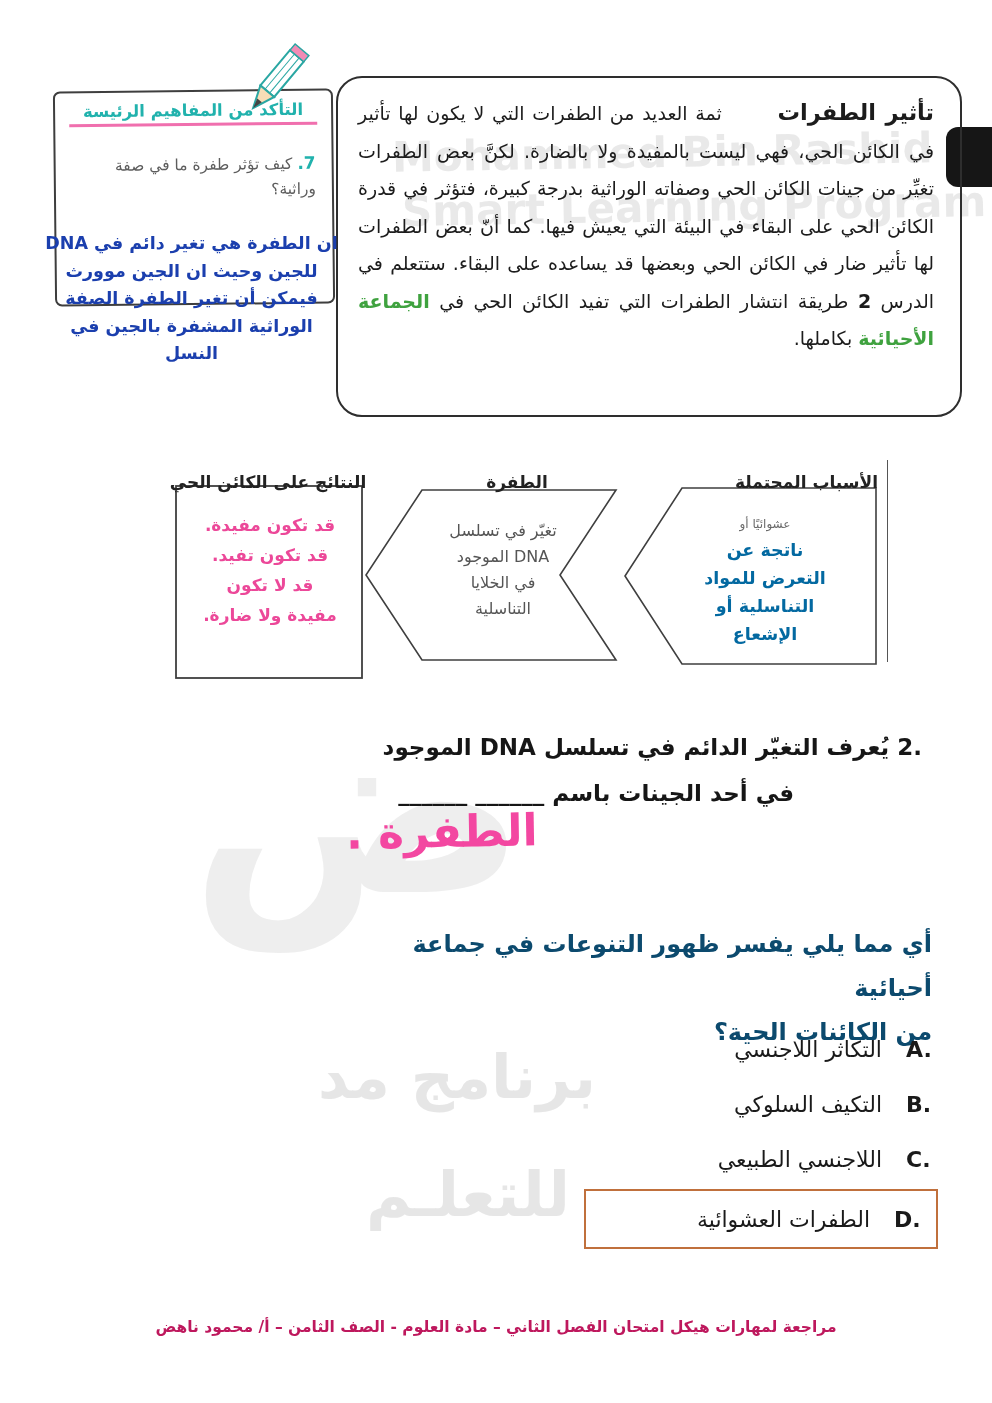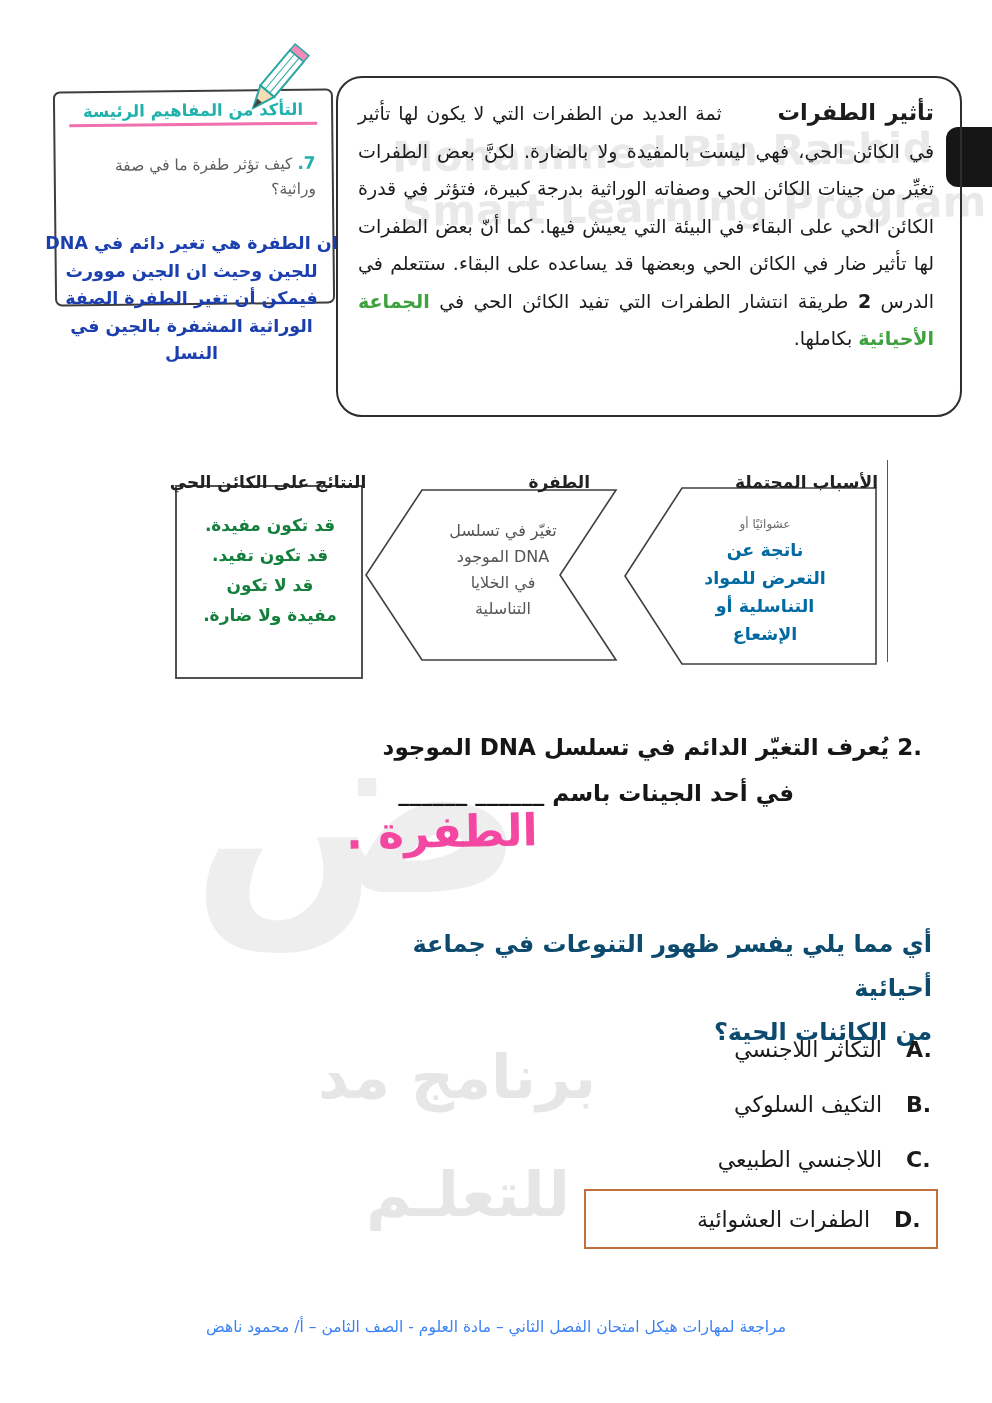--- a/index.html
+++ b/index.html
@@ -48,30 +48,30 @@
   }
   .main-title { font-weight:bold; font-size:22.5px;margin-left:48px; }
   .green { color:#3fa23f; font-weight:bold; }
   .bold-num { font-weight:bold; }
 
   
   .diagram { position:absolute; left:168px; top:456px; width:720px; height:238px; z-index:2; }
   .diagram-rule { position:absolute; right:0; top:4px; width:1.5px; height:202px; background:#555; }
   .dg-title { position:absolute; font-weight:bold; font-size:17px; color:#222; top:0;margin-top:16px; }
   .t-causes { right:10px; }
-  .t-mutation { left:292px; width:130px; text-align:right; }
+  .t-mutation { left:284px; width:130px; text-align:center; }
   .t-results { left:0; width:200px; text-align:center; }
   .shape-svg { position:absolute; left:0; top:0; }
   .causes-text { position:absolute; left:503px; top:56px; width:188px; text-align:center; }
   .causes-gray { color:#6a6a6a; font-size:12px; line-height:24px; }
   .causes-pink { color:#0369a1; font-weight:bold; font-size:17.5px; line-height:28px; }
   .mutation-text { position:absolute; left:246px; top:62px; width:178px; text-align:center;
                    color:#555; font-size:16px; line-height:26px; }
   .results-text { position:absolute; left:14px; top:54px; width:176px; text-align:center;
-                  color:#15803d; font-weight:bold; font-size:17px; line-height:30px; }
+                  color:#ec4899; font-weight:bold; font-size:17px; line-height:30px; }
 
   
   .q2 { position:absolute; left:250px; top:724px; width:672px; z-index:2;
         text-align:right; font-weight:bold; font-size:23px; color:#161616; line-height:46px; }
   .q2-line2 { padding-right:128px; }
   .ltr { direction:ltr; unicode-bidi:embed; }
   .q2-answer { position:absolute; left:346px; top:806px; z-index:3;
                color:#f347a1; font-weight:bold; font-size:44px; transform:rotate(-1deg); }
 
   
@@ -79,21 +79,21 @@
            text-align:right; font-weight:bold; font-size:24px; line-height:44px; color:#0c4a6e; }
   .options { position:absolute; left:560px; top:1022px; width:378px; z-index:2; }
   .option { display:flex; align-items:center; gap:24px; height:55px;
             font-size:22px; color:#1a1a1a; }
   .opt-letter { font-weight:bold; width:32px; text-align:left; direction:ltr; }
   .option.boxed { border:2px solid #c0703c; box-sizing:border-box; width:354px;
                   height:60px; padding:0 10px; margin-top:2px; }
 
   
   .footer { position:absolute; left:0; right:0; top:1318px; z-index:2;
-            text-align:center; font-weight:normal; font-size:15.5px; color:#3b82f6; }
+            text-align:center; font-weight:bold; font-size:15.5px; color:#be185d; }
 </style>
 </head>
 <body>
 
 <div class="page">
 
   <div class="wm wm-en1">Mohammed Bin Rashid</div>
   <div class="wm wm-en2">Smart Learning Program</div>
   <div class="wm wm-glyph">ض</div>
   <div class="wm wm-ar1">برنامج مد</div>

